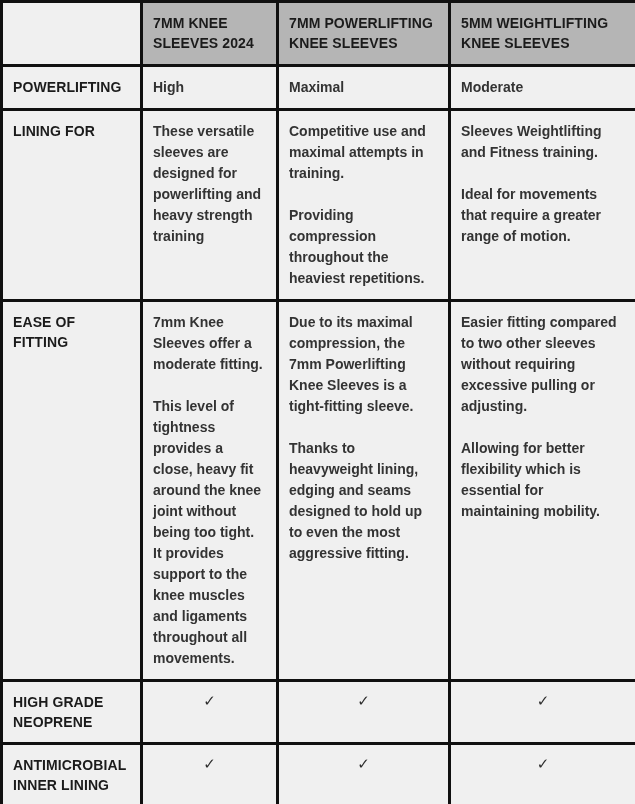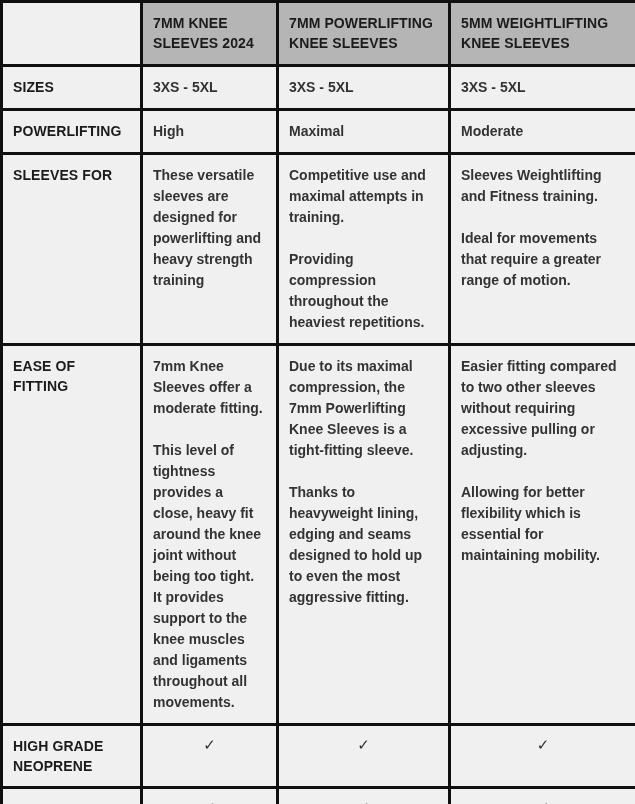--- a/index.html
+++ b/index.html
@@ -79,34 +79,28 @@
     </colgroup>
     <thead>
       <tr class="r-header">
         <th class="label-cell"></th>
         <th>7MM KNEE SLEEVES 2024</th>
         <th>7MM POWERLIFTING KNEE SLEEVES</th>
         <th>5MM WEIGHTLIFTING KNEE SLEEVES</th>
       </tr>
     </thead>
     <tbody>
-      <tr class="r-sizes">
-        <td class="label-cell">SIZES</td>
-        <td class="value-cell">3XS - 5XL</td>
-        <td class="value-cell">3XS - 5XL</td>
-        <td class="value-cell">3XS - 5XL</td>
-      </tr>
       <tr class="r-compression">
         <td class="label-cell">POWERLIFTING</td>
         <td class="value-cell">High</td>
         <td class="value-cell">Maximal</td>
         <td class="value-cell">Moderate</td>
       </tr>
       <tr class="r-perfect">
-        <td class="label-cell">SLEEVES FOR</td>
+        <td class="label-cell">LINING FOR</td>
         <td class="value-cell">These versatile sleeves are designed for powerlifting and heavy strength training</td>
         <td class="value-cell">Competitive use and maximal attempts in training.
 
 Providing compression throughout the heaviest repetitions.</td>
         <td class="value-cell">Sleeves Weightlifting and Fitness training.
 
 Ideal for movements that require a greater range of motion.</td>
       </tr>
       <tr class="r-ease">
         <td class="label-cell">EASE OF FITTING</td>

